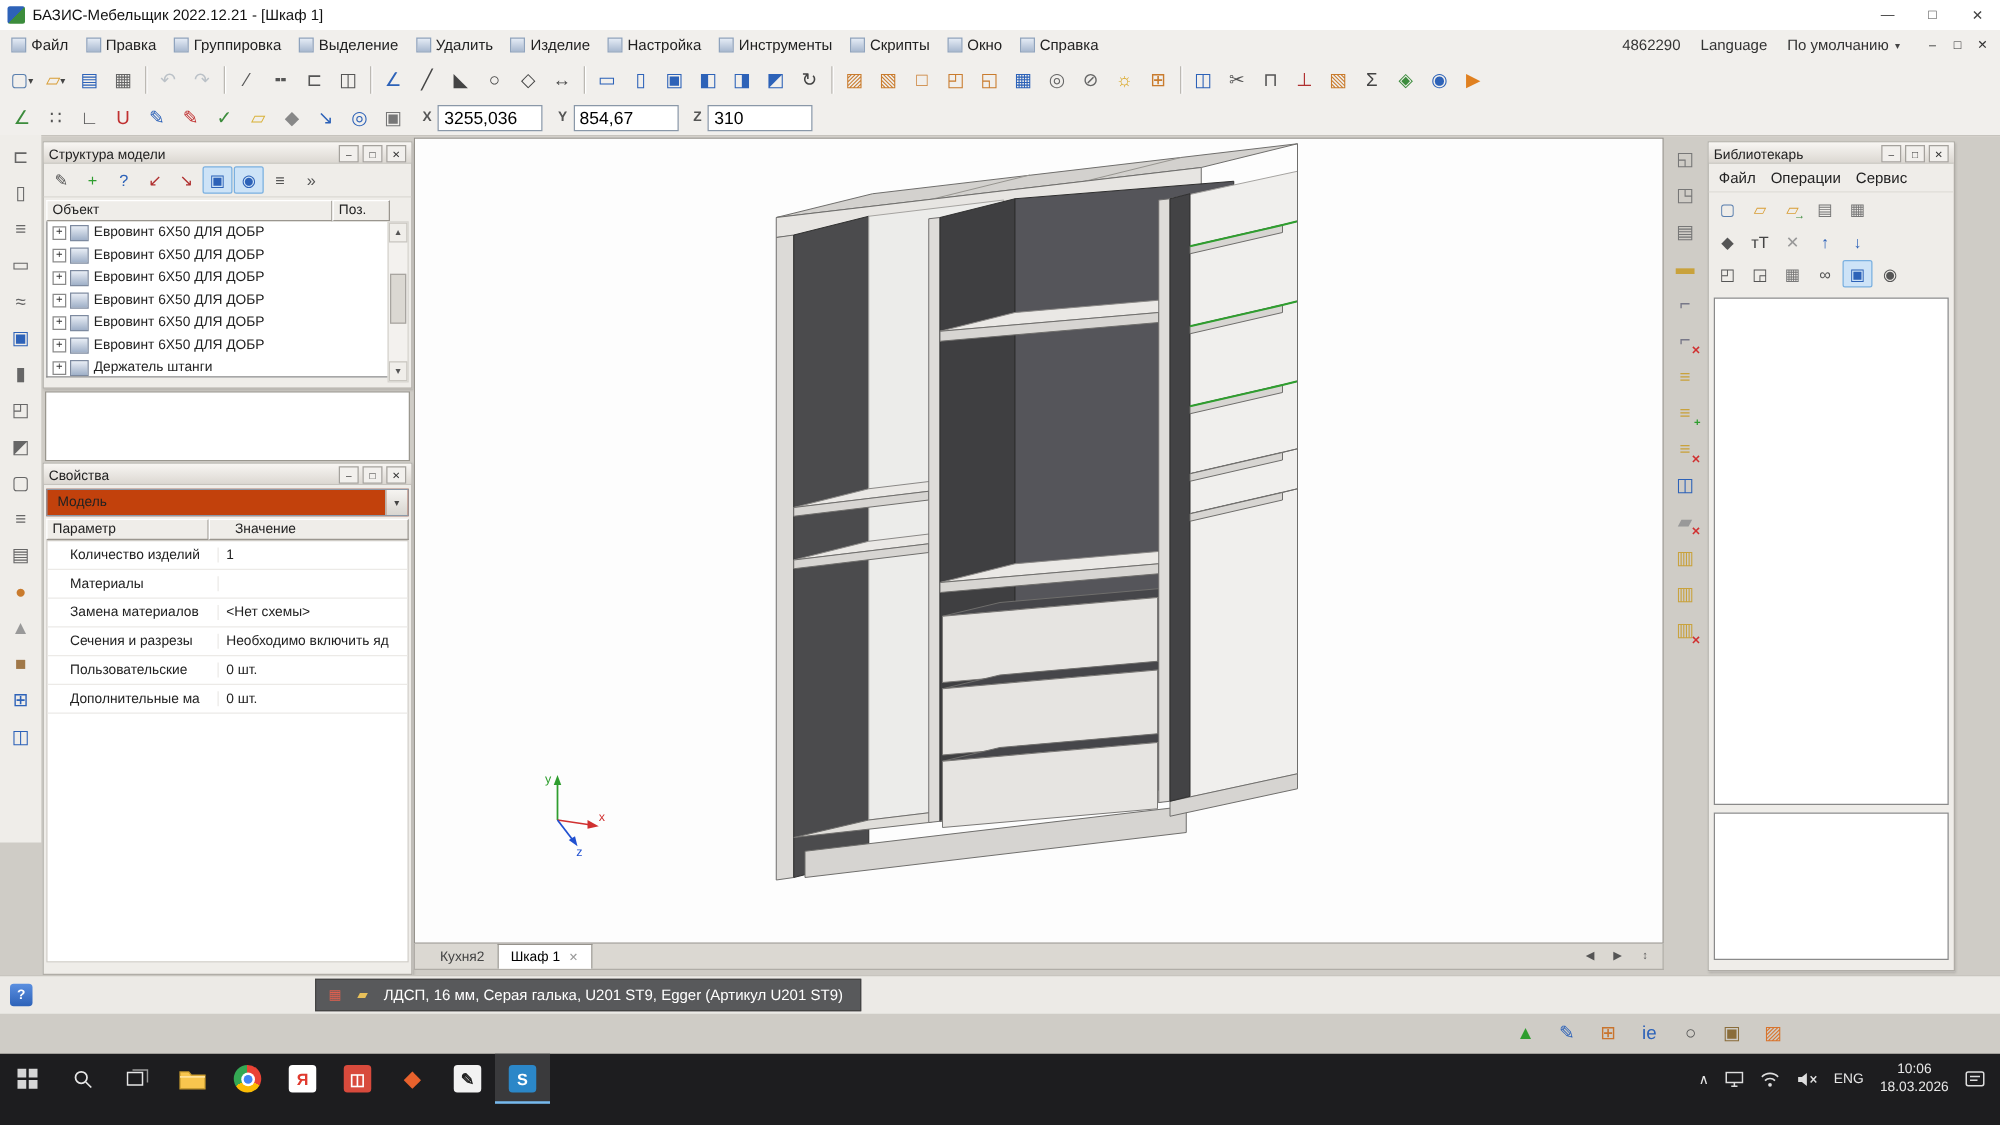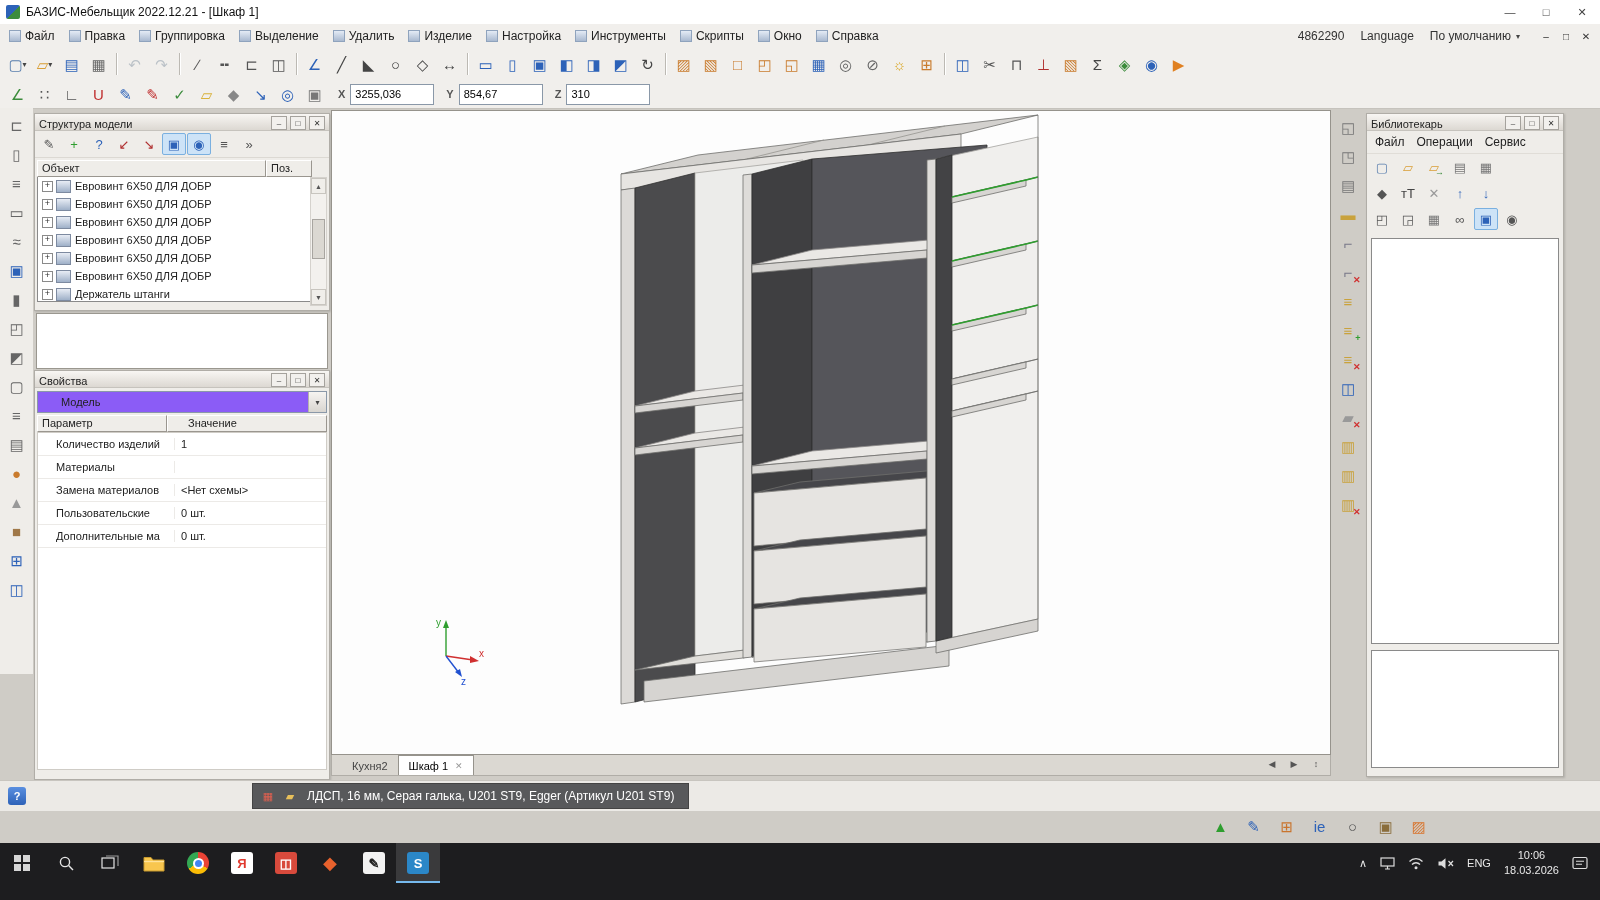--- a/index.html
+++ b/index.html
@@ -33,21 +33,21 @@
   .icon-btn.disabled{opacity:.45;}
   .icon-btn.small{width:22px;height:20px;font-size:13px;}
   .icon-btn.v{width:27px;height:25px;font-size:15px;}
   .icon-btn.status{width:16px;height:14px;font-size:11px;}
   .icon-btn.nav{width:18px;height:16px;font-size:9px;color:#555;}
   .badge{position:absolute;right:1px;bottom:0;font-size:9px;font-weight:bold;line-height:1;}
   .tb-sep{width:1px;height:22px;background:#bcb9b3;box-shadow:1px 0 0 #ffffff;margin:0 4px;flex:0 0 auto;}
   .coord-fields{display:flex;align-items:center;margin-left:10px;}
   .coord-group{display:flex;align-items:center;margin-right:12px;gap:5px;}
   .coord-label{font-size:11px;font-weight:bold;color:#555;}
-  .coord-input{width:74px;height:17px;border:1px solid #8a98a8;background:#fff;font-family:"Liberation Sans",sans-serif;font-size:11px;padding:1px 4px;}
+  .coord-input{width:74px;height:17px;border:1px solid #8a98a8;background:#fff;font-family:"Liberation Sans",sans-serif;font-size:14px;padding:1px 4px;}
 
   
   .side-toolbar{display:flex;flex-direction:column;align-items:center;gap:2px;padding-top:4px;background:#efede9;}
   .left-vtoolbar{position:absolute;top:108px;left:0;width:33px;height:562px;}
   .right-vtoolbar{position:absolute;top:110px;left:1332px;width:32px;height:482px;background:transparent;}
 
   
   .panel{position:absolute;background:#efede9;border:1px solid #b0ada7;box-shadow:1px 1px 2px rgba(0,0,0,.15);}
   .panel-header{height:16px;display:flex;align-items:flex-end;background:linear-gradient(#f8f6f3,#dcd8d2);border-bottom:1px solid #c6c3bd;padding:0 4px;font-size:11px;color:#222;}
   .panel-btns{margin-left:auto;display:flex;gap:3px;}
@@ -66,21 +66,21 @@
   .tree-ico{width:13px;height:11px;background:linear-gradient(#e8edf5,#9fb0c8);border:1px solid #7d8aa0;margin-right:4px;flex:0 0 auto;}
   .scrollbar-v{position:absolute;right:0;top:17px;bottom:0;width:15px;background:#f3f1ee;border:1px solid #d5d2cd;display:flex;flex-direction:column;}
   .sb-btn{height:14px;font-size:7px;display:flex;align-items:center;justify-content:center;color:#555;border:1px solid #c8c5bf;background:#f0eeea;}
   .sb-track{flex:1;position:relative;}
   .sb-thumb{position:absolute;left:1px;right:1px;top:26%;height:38px;background:#dbd8d2;border:1px solid #a8a5a0;}
 
   .sub-box{position:absolute;top:313px;left:36px;width:290px;height:54px;background:#fff;border:1px solid #9a978f;}
 
   .properties-panel{top:370px;left:34px;width:294px;height:408px;}
   .combo-wrap{padding:3px 2px 2px 2px;}
-  .combo{display:flex;height:20px;border:1px solid #8a98a8;background:#8b5cf6;align-items:center;font-size:11px;padding-left:23px;}
+  .combo{display:flex;height:20px;border:1px solid #8a98a8;background:#c2410c;align-items:center;font-size:11px;padding-left:8px;}
   .combo-btn{margin-left:auto;width:17px;height:100%;background:linear-gradient(#f6f4f1,#d8d5d0);border-left:1px solid #b5b2ad;display:flex;align-items:center;justify-content:center;}
   .prop-head{display:flex;height:17px;font-size:11px;margin:0 2px;}
   .ph-param{width:120px;}
   .ph-value{flex:1;padding-left:20px;}
   .prop-table{background:#fff;border:1px solid #cfccc6;margin:0 2px;height:336px;overflow:hidden;}
   .prop-row{display:flex;height:22px;border-bottom:1px solid #eceae7;align-items:center;font-size:11px;}
   .prop-param{width:118px;padding-left:18px;border-right:1px solid #eceae7;color:#222;white-space:nowrap;overflow:hidden;flex:0 0 auto;}
   .prop-value{padding-left:6px;white-space:nowrap;overflow:hidden;}
 
   
@@ -618,20 +618,24 @@
         </div>
         <div class="prop-row">
           <div class="prop-param">Материалы</div>
           <div class="prop-value"></div>
         </div>
         <div class="prop-row">
           <div class="prop-param">Замена материалов</div>
           <div class="prop-value">&lt;Нет схемы&gt;</div>
         </div>
         <div class="prop-row">
+          <div class="prop-param">Сечения и разрезы</div>
+          <div class="prop-value">Необходимо включить яд</div>
+        </div>
+        <div class="prop-row">
           <div class="prop-param">Пользовательские</div>
           <div class="prop-value">0 шт.</div>
         </div>
         <div class="prop-row">
           <div class="prop-param">Дополнительные ма</div>
           <div class="prop-value">0 шт.</div>
         </div>
       </div>
   </div>
 

